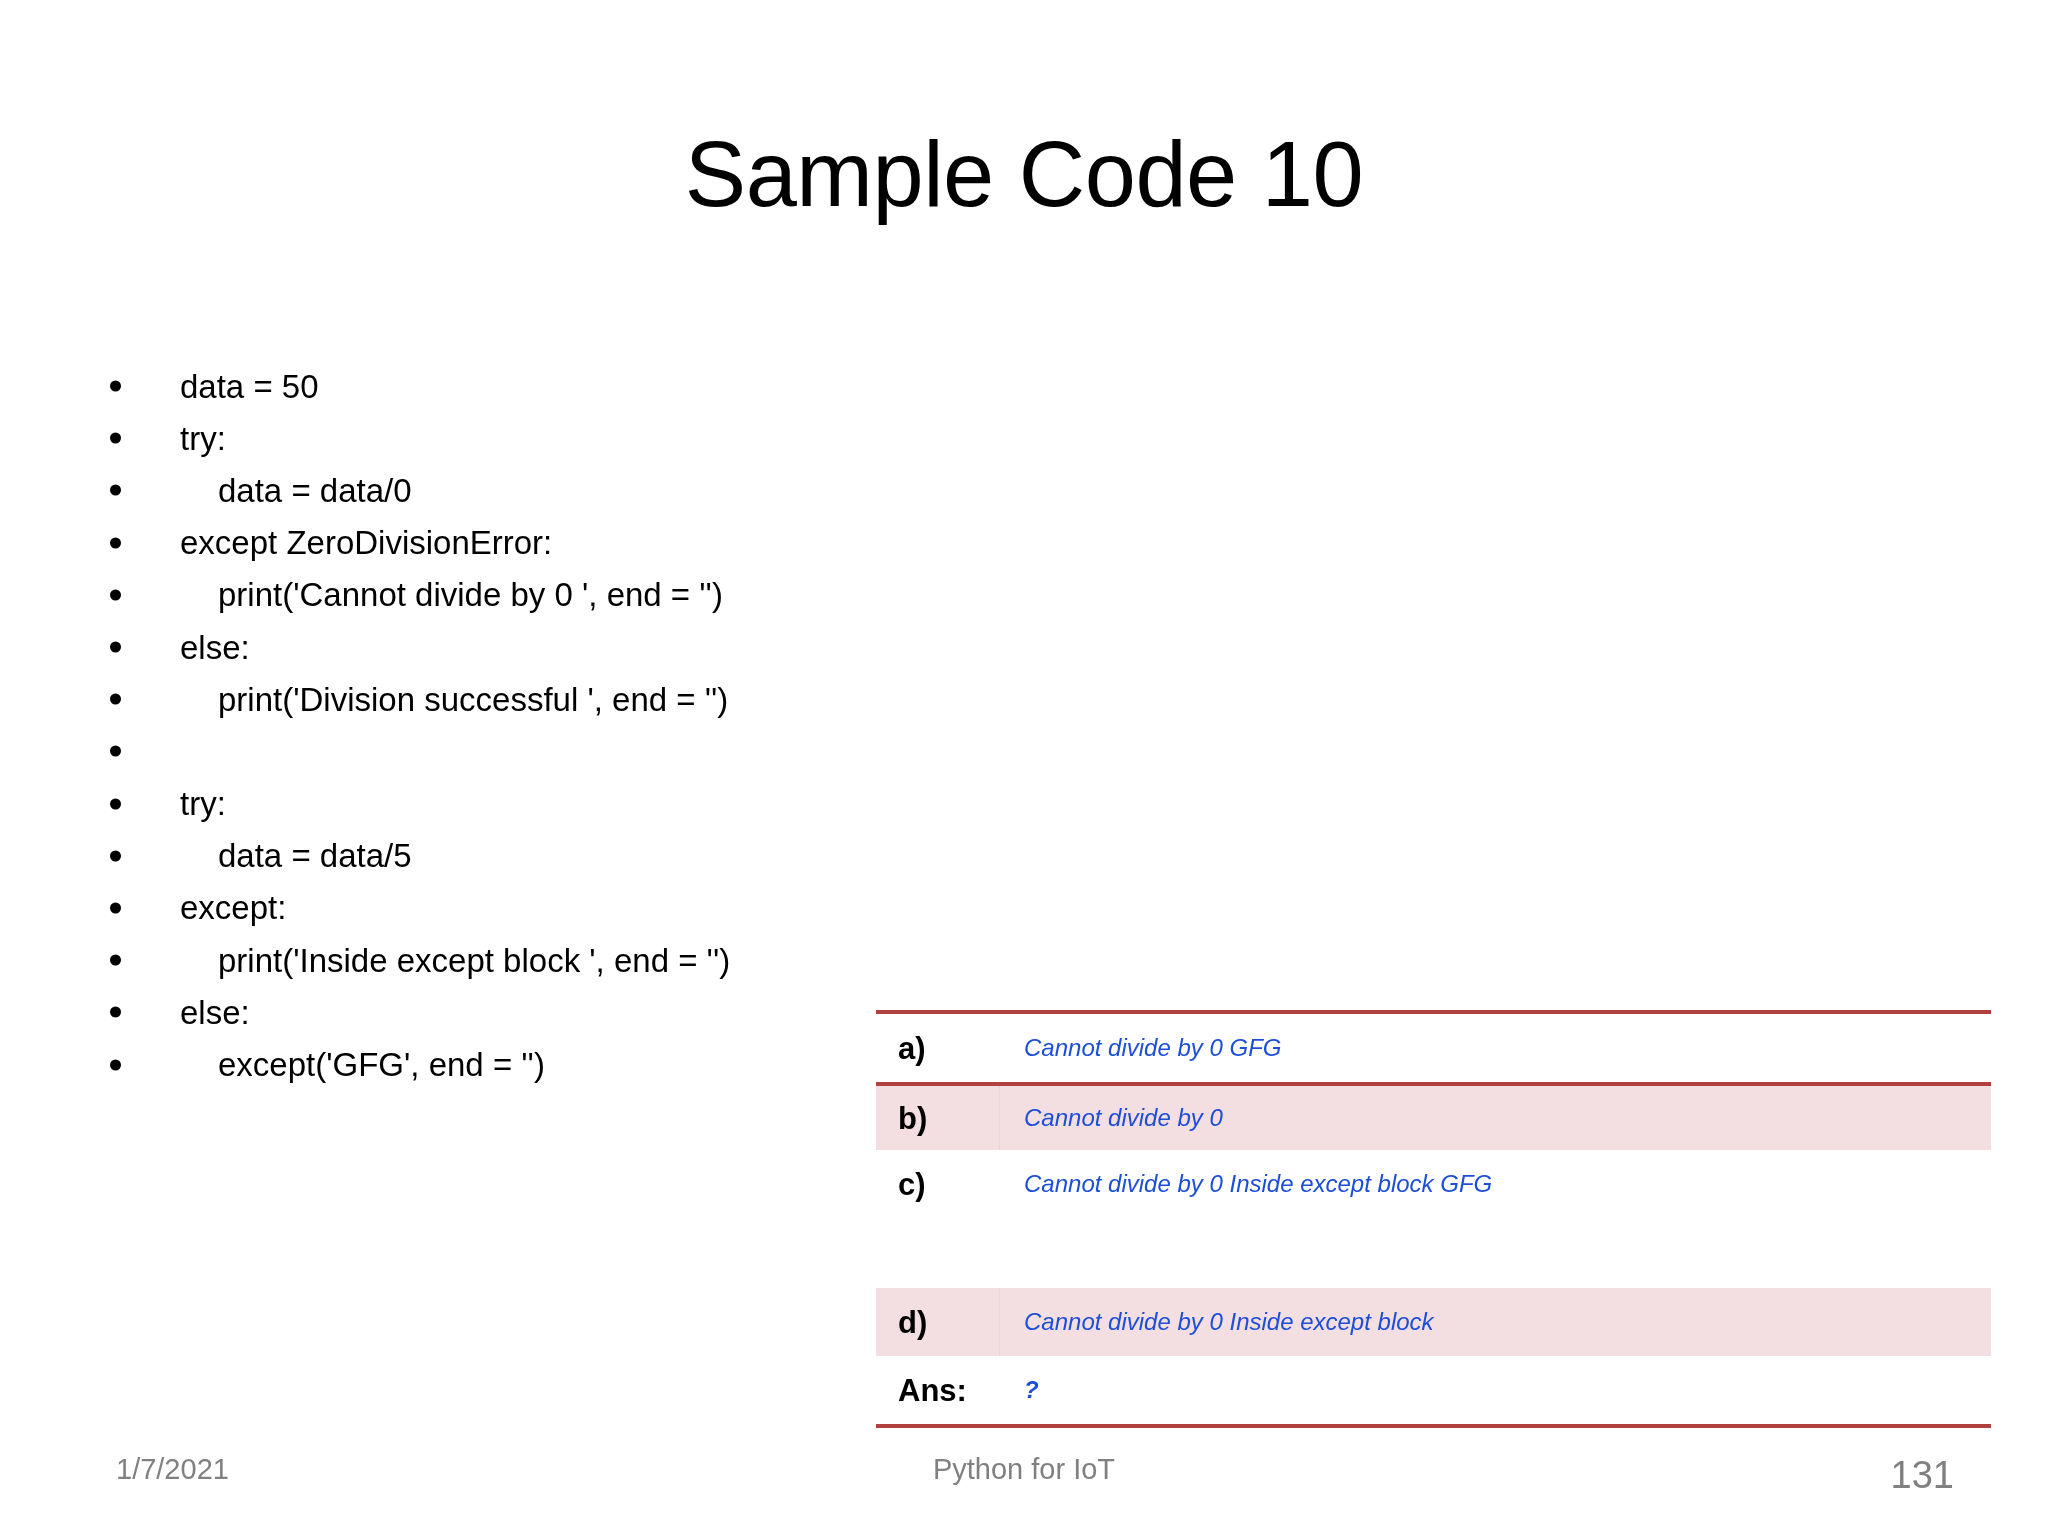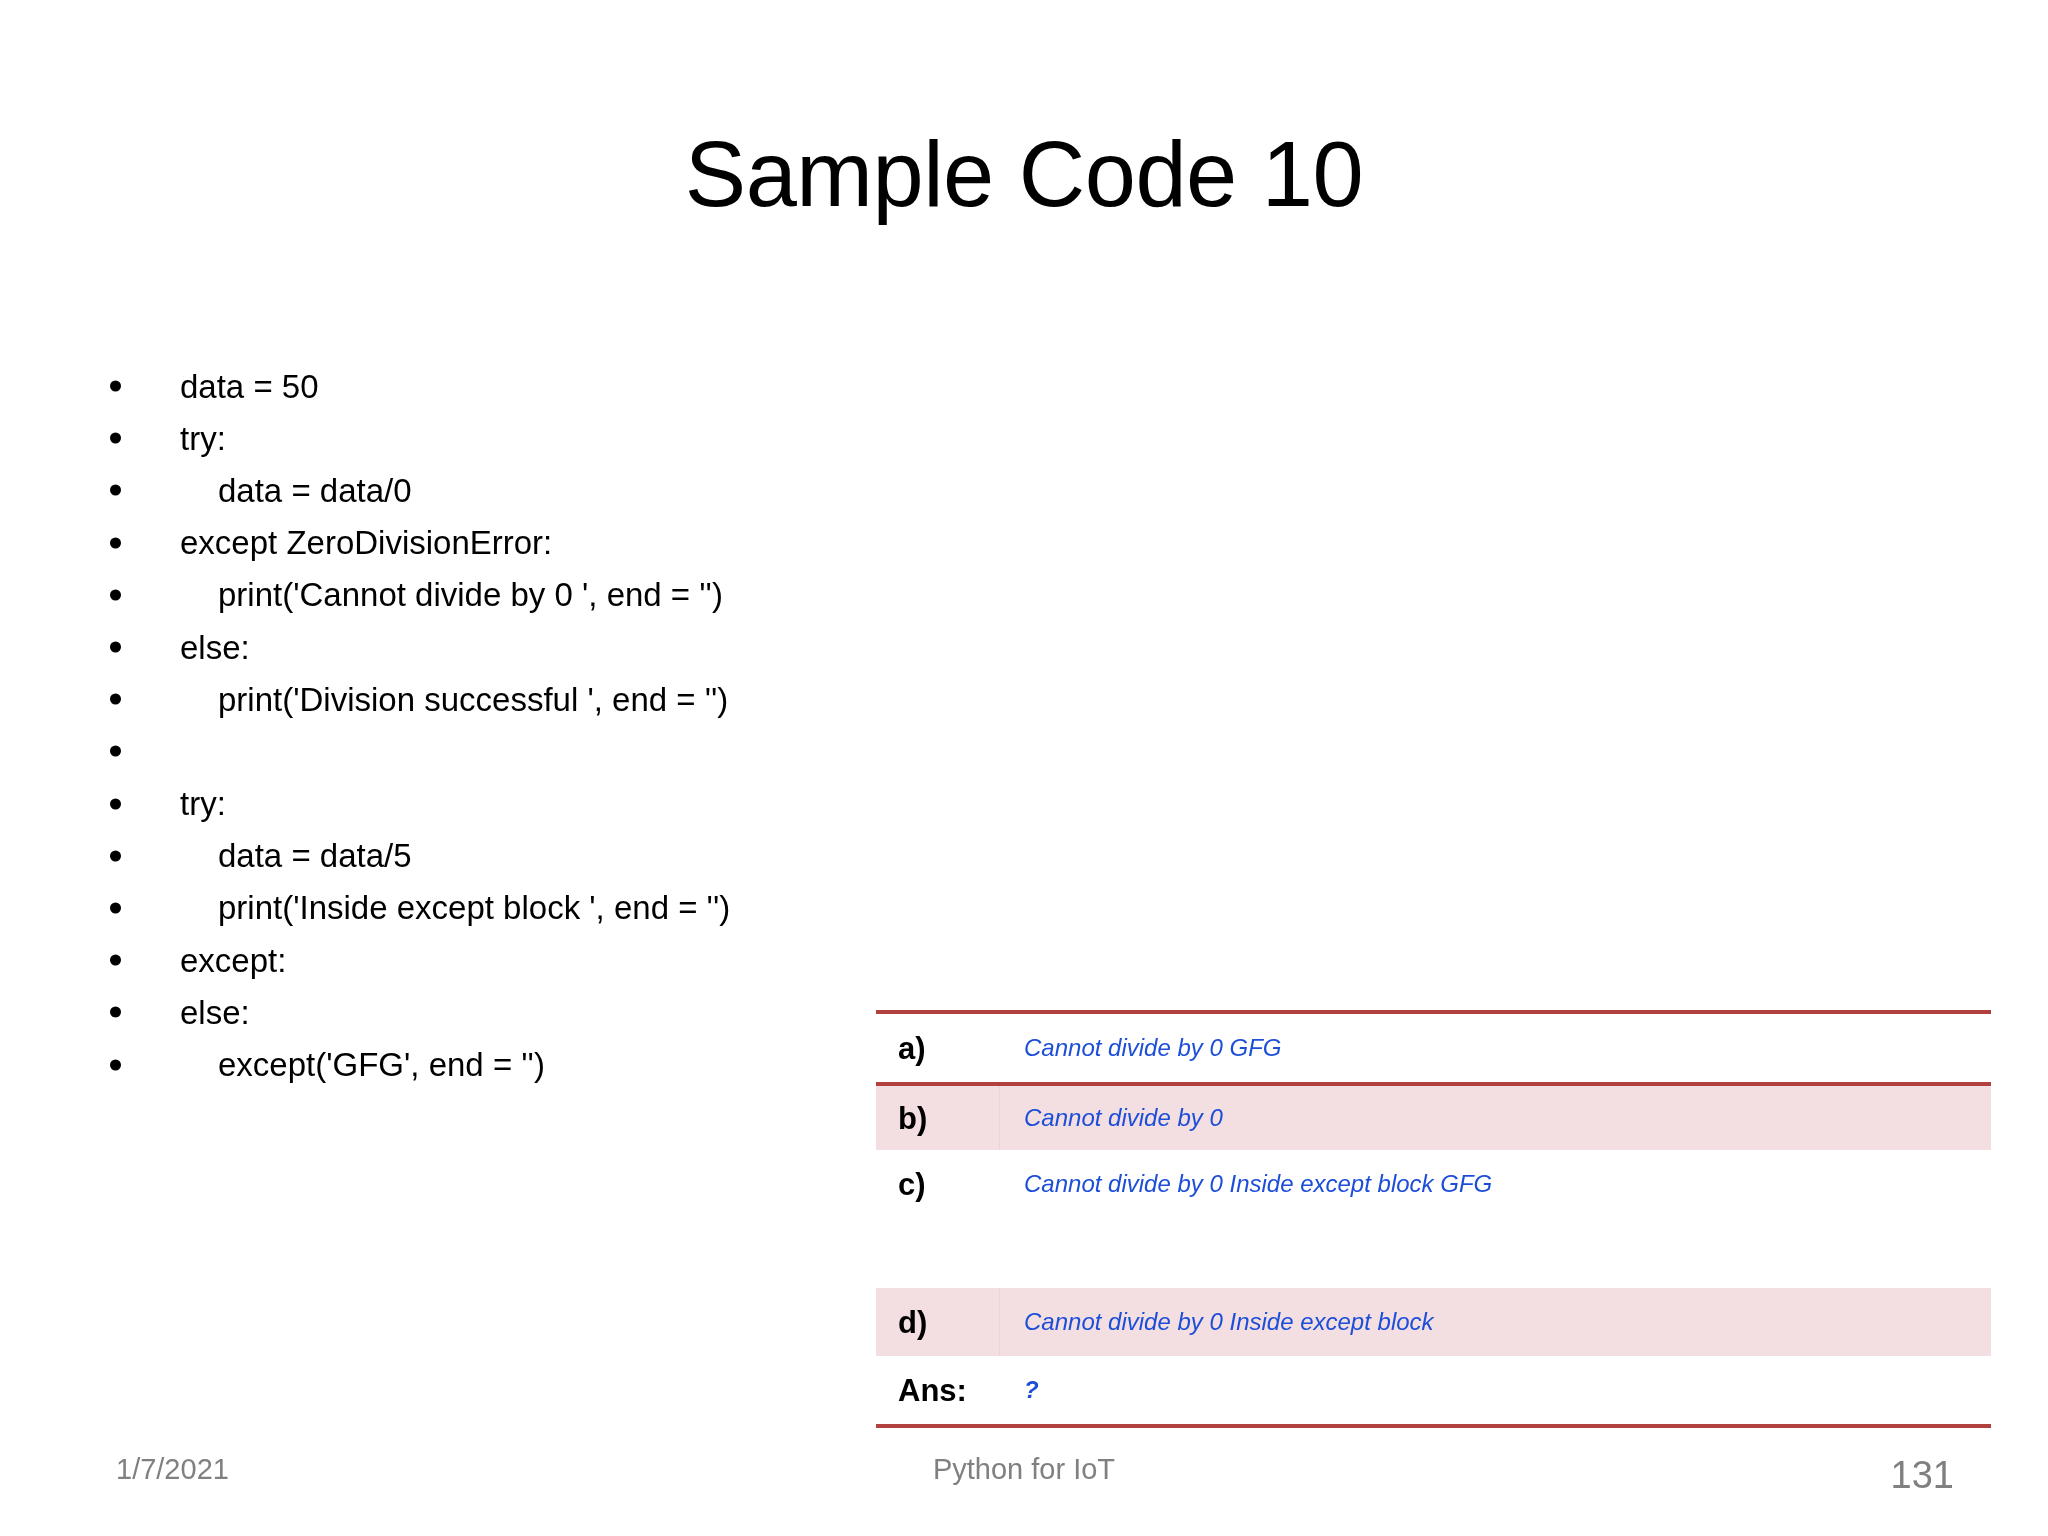--- a/index.html
+++ b/index.html
@@ -188,25 +188,25 @@
       <div class="code-line">
         <span class="code-bullet"></span>
         <span class="code-text">try:</span>
       </div>
       <div class="code-line">
         <span class="code-bullet"></span>
         <span class="code-text indent-1">data = data/5</span>
       </div>
       <div class="code-line">
         <span class="code-bullet"></span>
+        <span class="code-text">except:</span>
+      </div>
+      <div class="code-line">
+        <span class="code-bullet"></span>
         <span class="code-text indent-1">print('Inside except block ', end = '')</span>
-      </div>
-      <div class="code-line">
-        <span class="code-bullet"></span>
-        <span class="code-text">except:</span>
       </div>
       <div class="code-line">
         <span class="code-bullet"></span>
         <span class="code-text">else:</span>
       </div>
       <div class="code-line">
         <span class="code-bullet"></span>
         <span class="code-text indent-1">except('GFG', end = '')</span>
       </div>
     </div>

